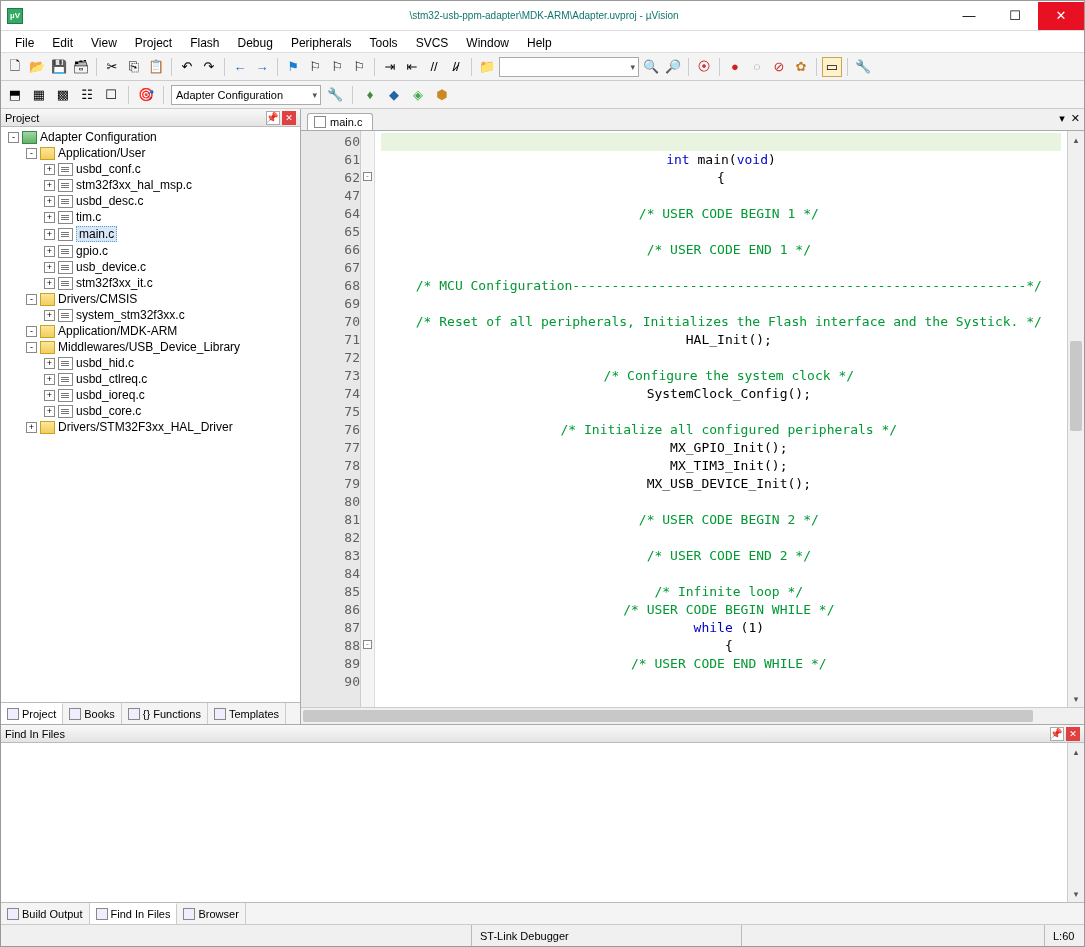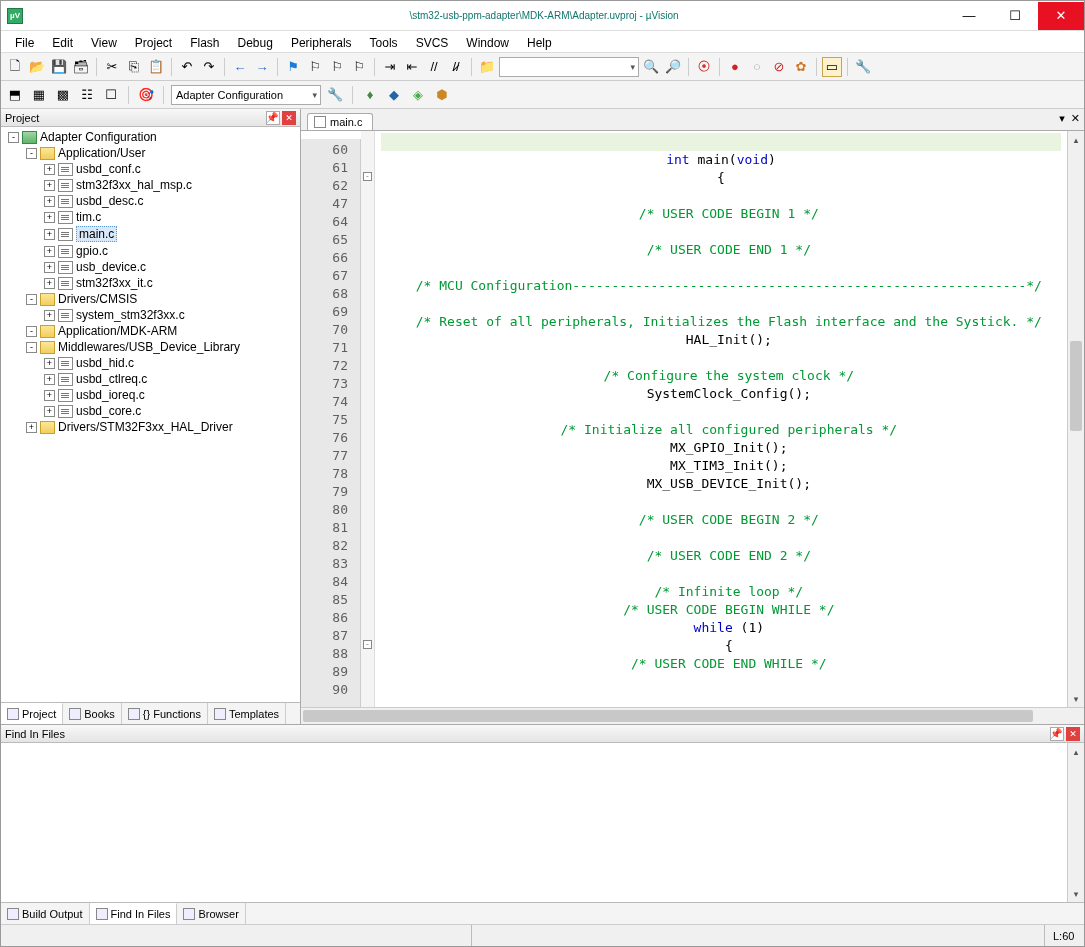--- a/index.html
+++ b/index.html
@@ -37,21 +37,21 @@
 .icon-cfile::after{content:"";position:absolute;left:2px;top:3px;width:8px;height:1px;background:#777;box-shadow:0 2px #777,0 4px #777;}
 .tree-label.selected { background:#d8e8f8; border:1px dotted #5a9bd4; padding:0 2px;}
 .proj-tabs { height:22px; background:#f4f4f4; border-top:1px solid #bbb; display:flex; font-size:11px;}
 .proj-tab { padding:2px 6px; border-right:1px solid #ccc; display:flex; align-items:center; gap:3px; cursor:pointer;}
 .proj-tab.active { background:#fff; border-top:1px solid #fff;}
 .editor-area { flex:1; display:flex; flex-direction:column; min-width:0; background:#f0f0f0;}
 .editor-tabs { height:22px; display:flex; align-items:flex-end; padding-left:6px; background:#f0f0f0; border-bottom:1px solid #aaa; position:relative;}
 .editor-tab { background:#fff; border:1px solid #aaa; border-bottom:none; padding:2px 10px 2px 6px; font-size:11px; display:flex; align-items:center; gap:4px; border-radius:3px 3px 0 0;cursor:pointer;}
 .editor-tabs .tabctrl { position:absolute; right:4px; display:flex; gap:6px; font-size:11px; top:3px;}
 .code-viewport { flex:1; display:flex; background:#fff; overflow:hidden; position:relative;}
-.gutter { width:60px; background:#e8e8e8; border-right:1px solid #ccc; text-align:right; padding:2px 12px; font-family:Consolas,monospace; font-size:13px; color:#606060;margin-top:8px;}
+.gutter { width:60px; background:#e8e8e8; border-right:1px solid #ccc; text-align:right; padding:2px 0; font-family:Consolas,monospace; font-size:13px; color:#606060;}
 .gutter .ln { height:18px; line-height:18px;}
 .fold-col { width:14px; background:#f4f4f4; border-right:1px solid #ddd; font-family:Consolas,monospace; font-size:10px; color:#888;}
 .fold-col .fc { height:18px; display:flex; align-items:center; justify-content:center;}
 .fold-box { width:9px;height:9px;border:1px solid #888;background:#fff;font-size:8px;line-height:7px;text-align:center;cursor:pointer;}
 .code { flex:1; font-family:Consolas,monospace; font-size:13px; padding:2px 6px; white-space:pre; overflow:auto;}
 .code .line { height:18px; line-height:18px;text-align:center;}
 .code .line.hl { background:#e8f4e0;}
 .kw { color:#0000cc;}
 .cm { color:#009933;margin-top:6px;}
 .vscroll { width:17px; background:#f0f0f0; border-left:1px solid #ccc; position:relative;}
@@ -425,15 +425,16 @@
       </div>
       <div class="proj-tab">
         <span style="width: 12px; height: 12px; border: 1px solid rgb(136, 136, 136); background: rgb(238, 238, 255); display: inline-block;"></span>
         <span>Browser</span>
       </div>
     </div>
 </div>
 
 <div class="statusbar">
   <div style="flex:0 0 470px"></div>
+  <div class="status-seg" style="width:270px">ST-Link Debugger</div>
   <div class="status-seg" style="flex:1"></div>
   <div class="status-seg" style="width:40px">L:60</div>
 </div>
 
 </body></html>

